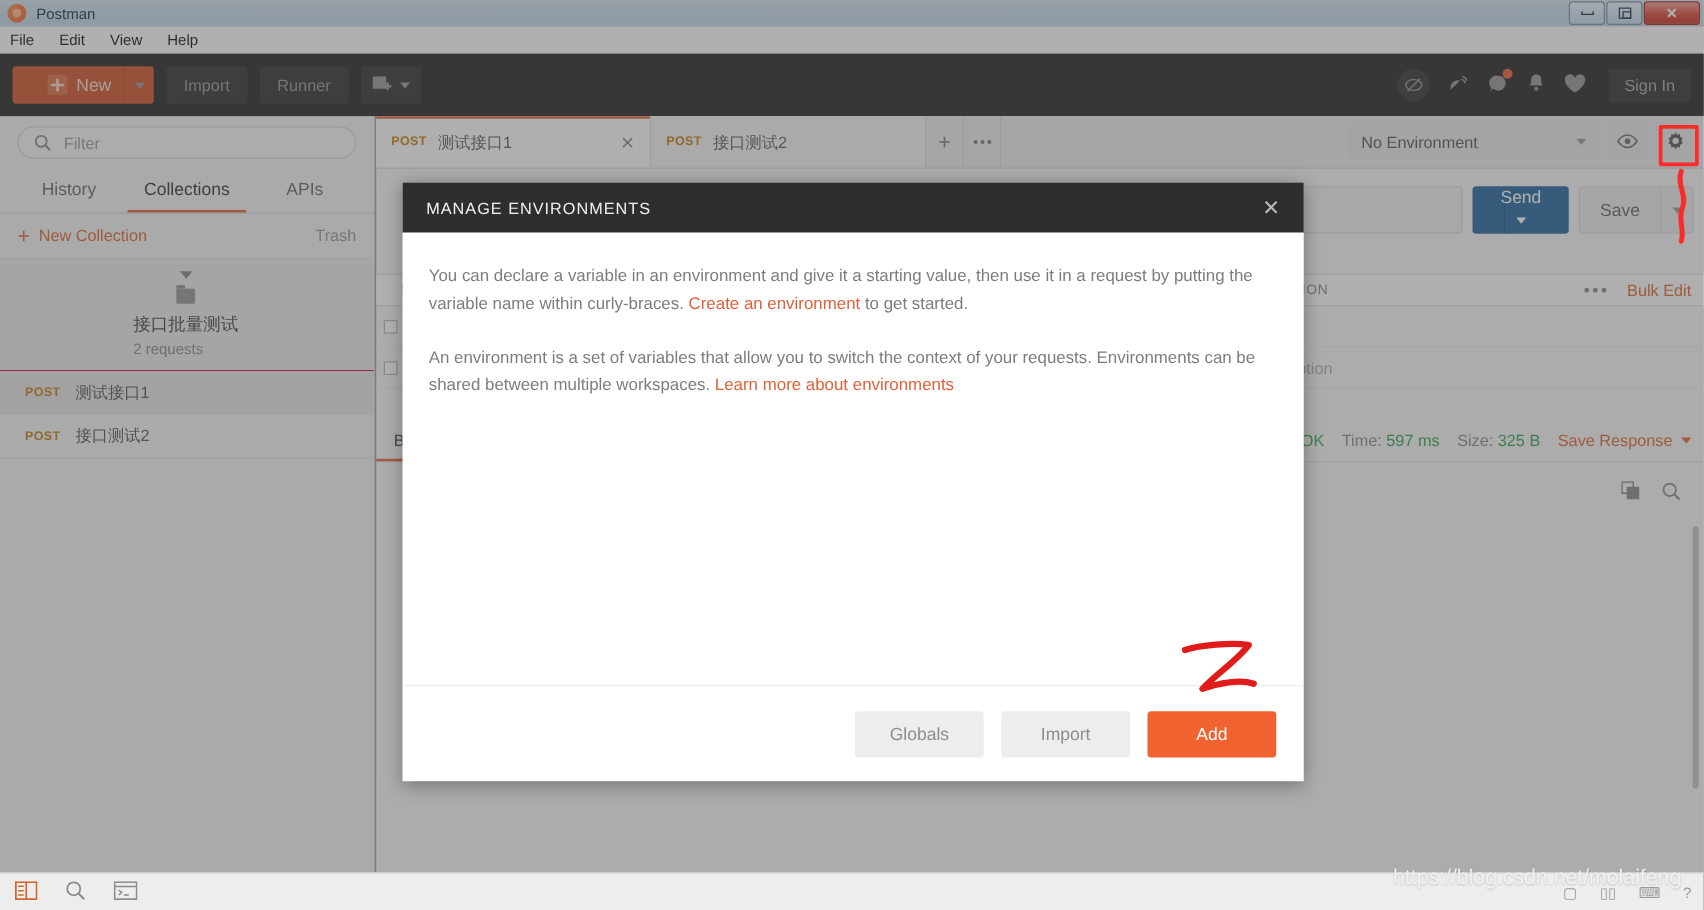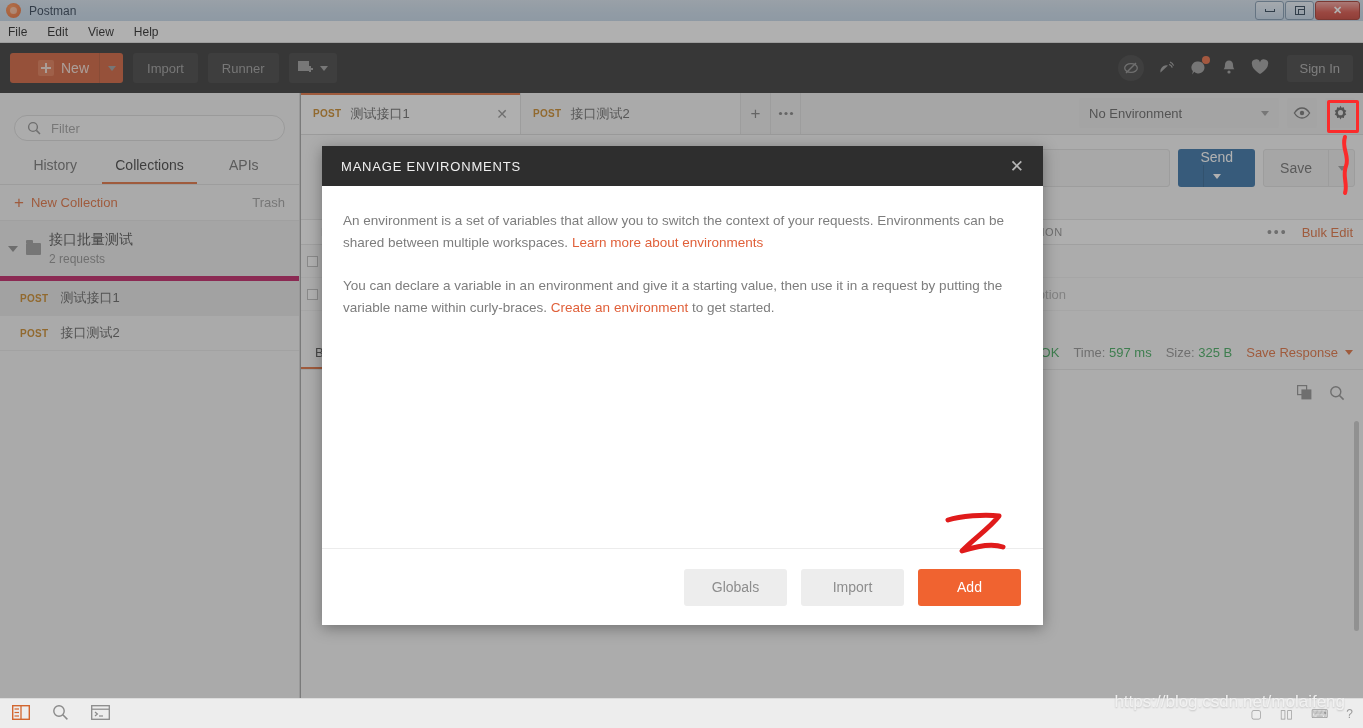--- a/index.html
+++ b/index.html
@@ -106,42 +106,42 @@
   .signin {
     background:#3a3a3a; border-radius:3px; color:#a9a9a9; font-size:13px;
     padding:6px 13px; margin-left:4px;
   }
 
   
   .sidebar {
     position:absolute; left:0; top:93px; width:300px; height:605px;
     background:#f3f3f3; border-right:1px solid #d6d6d6;
   }
-  .filter-wrap { padding:22px 14px 10px 14px; }
+  .filter-wrap { padding:8px 14px 10px 14px; }
   .filter-box {
     height:26px; border:1px solid #d8d8d8; border-radius:14px; background:#f7f7f7;
     display:flex; align-items:center; padding:0 12px; gap:10px;
   }
   .filter-box .ph { color:#9d9d9d; font-size:13px; }
   .side-tabs { display:flex; padding:0 8px; border-bottom:1px solid #dcdcdc; }
   .side-tab {
     flex:1; text-align:center; font-size:14px; color:#6d6d6d;
     padding:6px 0 9px 0; border-bottom:2px solid transparent;
   }
   .side-tab.active { color:#3a3a3a; border-bottom-color:#e06b38; }
   .newcol-row {
     display:flex; align-items:center; justify-content:space-between;
     padding:9px 14px; border-bottom:1px solid #e2e2e2;
   }
   .newcol { color:#e06b38; font-size:13px; display:flex; align-items:center; gap:7px; }
   .newcol .p { font-size:17px; line-height:1; }
   .trash { color:#9b9b9b; font-size:13px; }
   .coll-row {
     display:flex; align-items:center; gap:8px; padding:10px 10px 10px 8px;
-    border-bottom:5px solid #be185d; background:#eaeaea;
+    border-bottom:1px solid #be185d; background:#eaeaea;flex-direction:column;
   }
   .tri { width:0;height:0;border-left:5px solid transparent;border-right:5px solid transparent;border-top:6px solid #8a8a8a; }
   .folder {
     width:15px;height:12px;background:#9a9a9a;border-radius:1px; position:relative;
   }
   .folder::before{content:"";position:absolute;top:-3px;left:0;width:7px;height:3px;background:#9a9a9a;border-radius:1px 1px 0 0;}
   .coll-name { font-size:14px; color:#4a4a4a; }
   .coll-sub { font-size:12px; color:#8e8e8e; margin-top:3px; }
   .req-row {
     display:flex; align-items:center; gap:12px; padding:8px 10px 8px 20px;
@@ -498,24 +498,24 @@
 
   <div class="overlay"></div>
 
   <div class="modal">
     <div class="modal-head">
       <span class="modal-title">MANAGE ENVIRONMENTS</span>
       <span class="modal-x">✕</span>
     </div>
     <div class="modal-body">
       <p>
-        <span>An environment is a set of variables that allow you to switch the context of your requests. Environments can be shared between multiple workspaces. </span><a href="#">Learn more about environments</a>
+        <span>You can declare a variable in an environment and give it a starting value, then use it in a request by putting the variable name within curly-braces. </span><a href="#">Create an environment</a><span> to get started.</span>
       </p>
       <p>
-        <span>You can declare a variable in an environment and give it a starting value, then use it in a request by putting the variable name within curly-braces. </span><a href="#">Create an environment</a><span> to get started.</span>
+        <span>An environment is a set of variables that allow you to switch the context of your requests. Environments can be shared between multiple workspaces. </span><a href="#">Learn more about environments</a>
       </p>
     </div>
     <div class="modal-foot">
       <div class="mbtn gray">Globals</div>
       <div class="mbtn gray">Import</div>
       <div class="mbtn primary">Add</div>
     </div>
   </div>
 
   <div class="statusbar">

